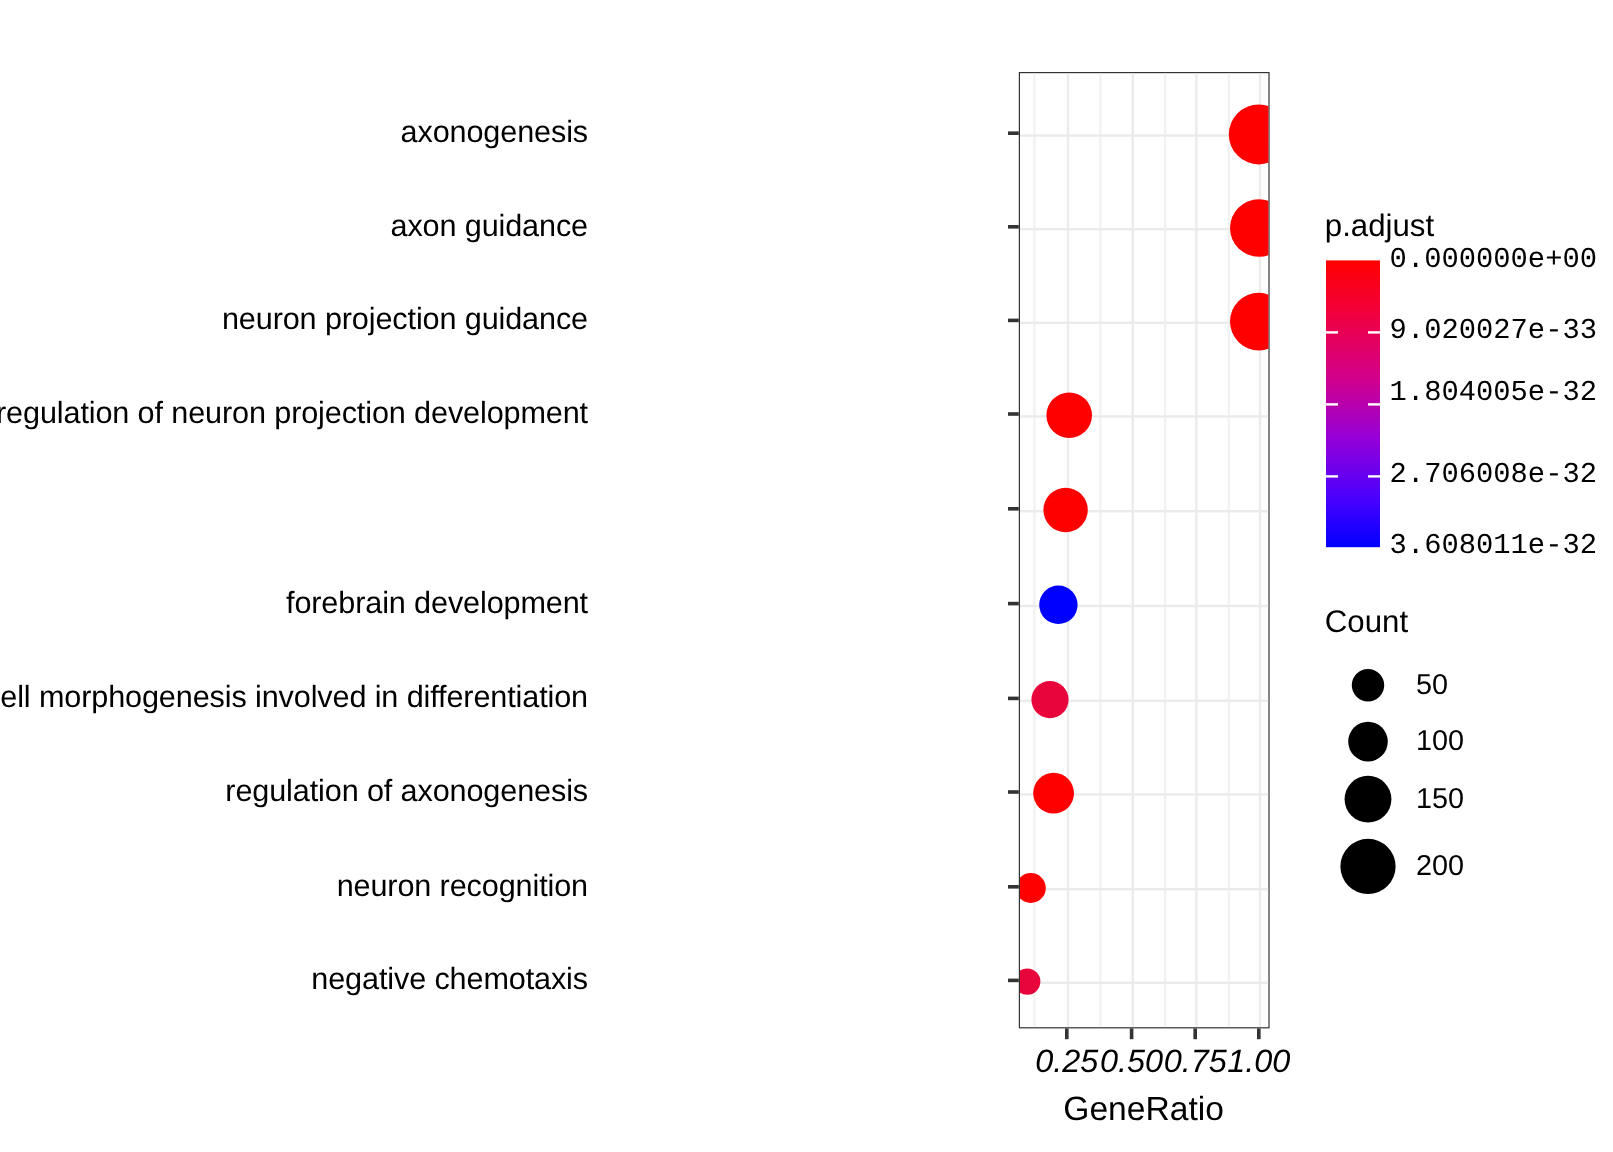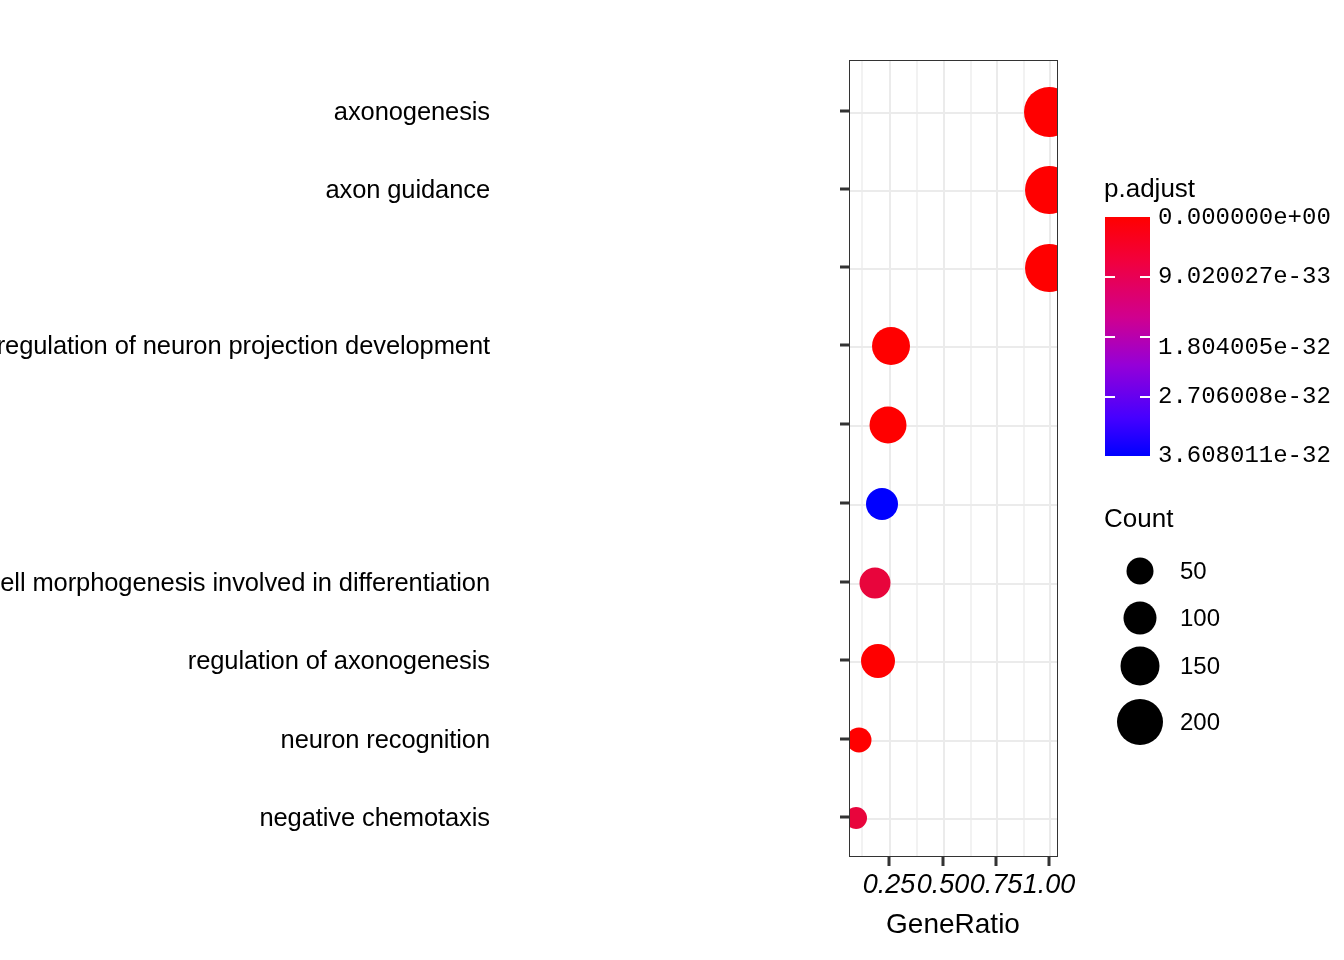--- a/index.html
+++ b/index.html
@@ -162,21 +162,23 @@
   <div class="ytick" style="top:345px"></div>
   <div class="ytick" style="top:424px"></div>
   <div class="ytick" style="top:503px"></div>
   <div class="ytick" style="top:582px"></div>
   <div class="ytick" style="top:660px"></div>
   <div class="ytick" style="top:739px"></div>
   <div class="ytick" style="top:817px"></div>
 
   <div class="ylabel" style="top:111px">axonogenesis</div>
   <div class="ylabel" style="top:189px">axon guidance</div>
+  <div class="ylabel" style="top:267px">neuron projection guidance</div>
   <div class="ylabel" style="top:345px">regulation of neuron projection development</div>
+  <div class="ylabel" style="top:503px">forebrain development</div>
   <div class="ylabel" style="top:582px">regulation of cell morphogenesis involved in differentiation</div>
   <div class="ylabel" style="top:660px">regulation of axonogenesis</div>
   <div class="ylabel" style="top:739px">neuron recognition</div>
   <div class="ylabel" style="top:817px">negative chemotaxis</div>
 
   <div class="xtick" style="left:889px"></div>
   <div class="xtick" style="left:943px"></div>
   <div class="xtick" style="left:996px"></div>
   <div class="xtick" style="left:1049px"></div>
 
@@ -192,21 +194,21 @@
 
   <div class="cb-tick l" style="top:276px"></div>
   <div class="cb-tick r" style="top:276px"></div>
   <div class="cb-tick l" style="top:336px"></div>
   <div class="cb-tick r" style="top:336px"></div>
   <div class="cb-tick l" style="top:396px"></div>
   <div class="cb-tick r" style="top:396px"></div>
 
   <div class="cb-label" style="top:217px">0.000000e+00</div>
   <div class="cb-label" style="top:276px">9.020027e-33</div>
-  <div class="cb-label" style="top:347px">1.804005e-32</div>
+  <div class="cb-label" style="top:328px">1.804005e-32</div>
   <div class="cb-label" style="top:396px">2.706008e-32</div>
   <div class="cb-label" style="top:455px">3.608011e-32</div>
 
   <div id="legend-count-title">Count</div>
 
   <div class="ldot" style="left:1140px;top:571px;width:27px;height:27px;"></div>
   <div class="ldot" style="left:1140px;top:618px;width:33px;height:33px;"></div>
   <div class="ldot" style="left:1140px;top:666px;width:39px;height:39px;"></div>
   <div class="ldot" style="left:1140px;top:722px;width:46px;height:46px;"></div>
 

